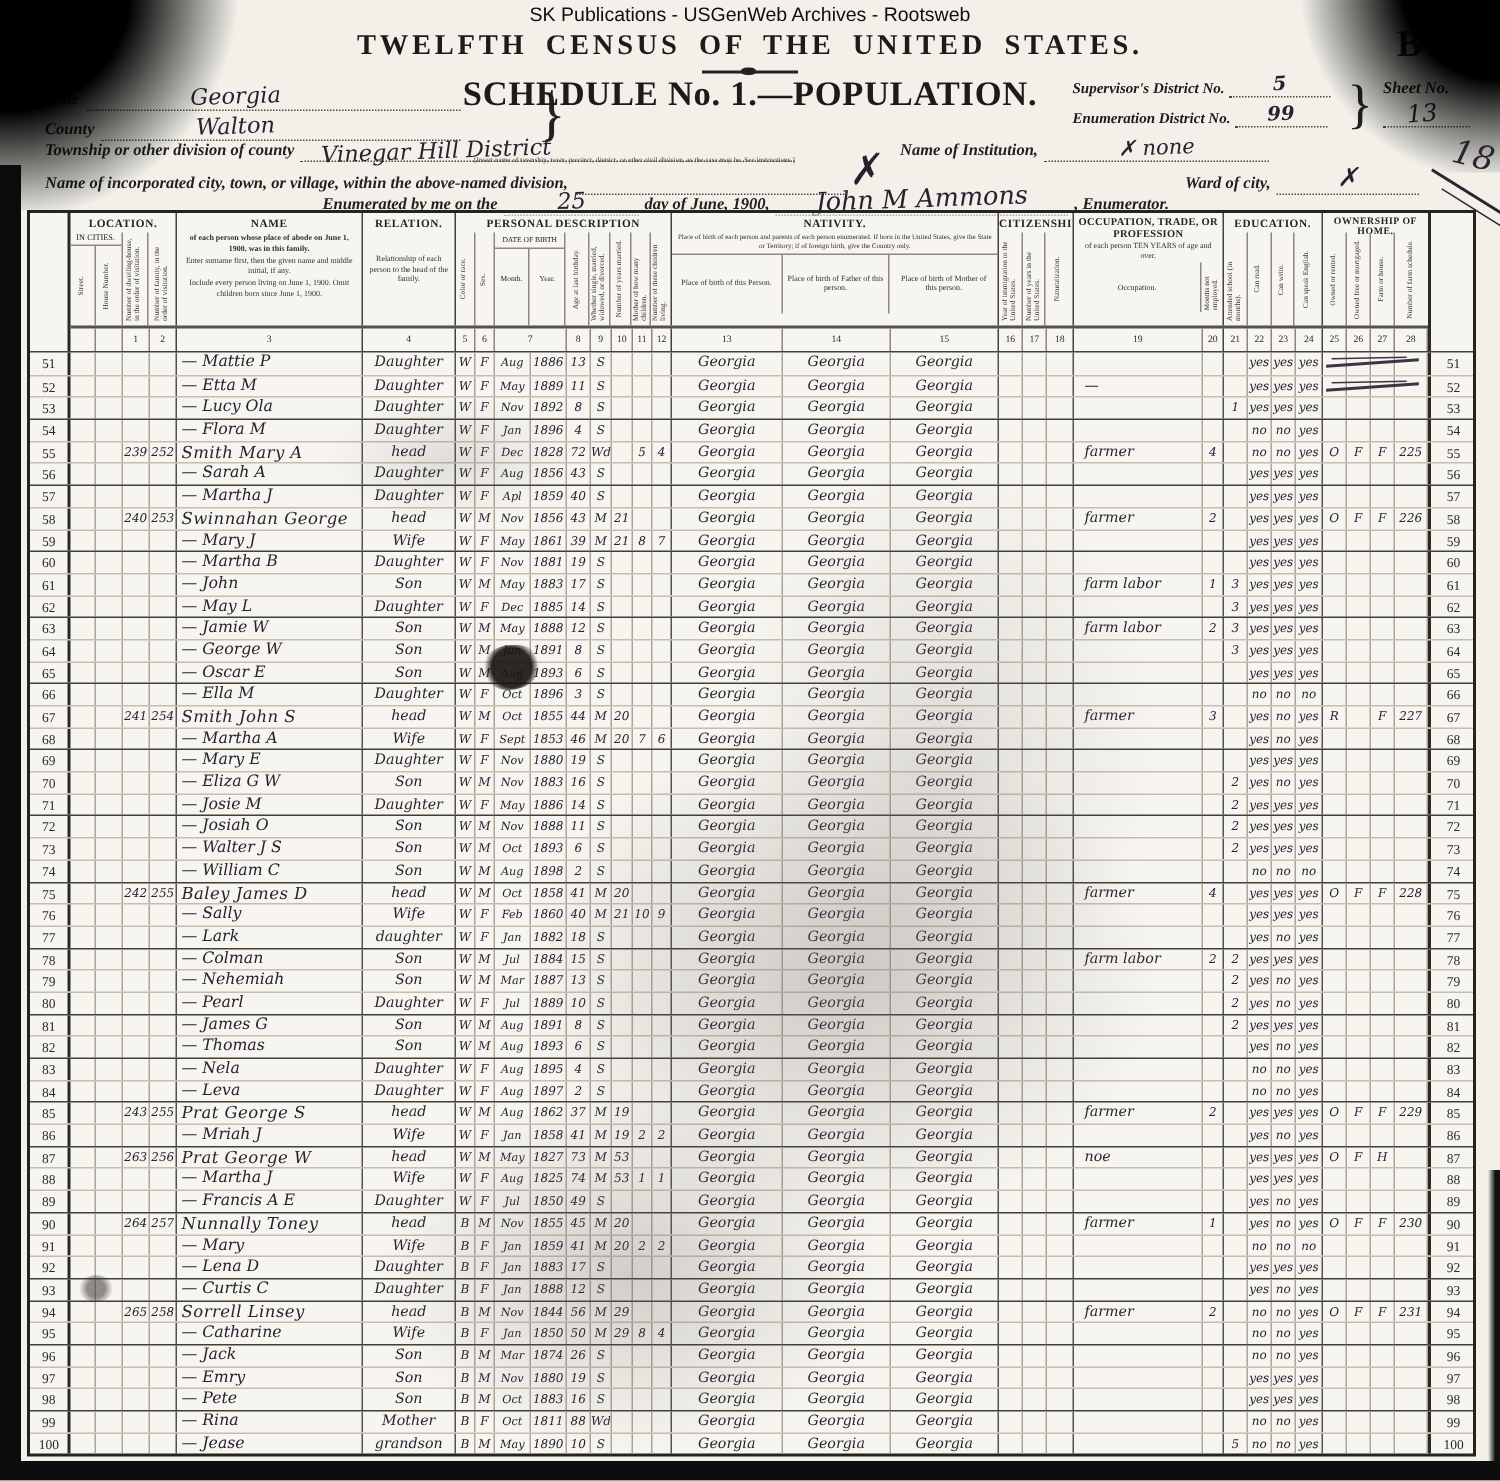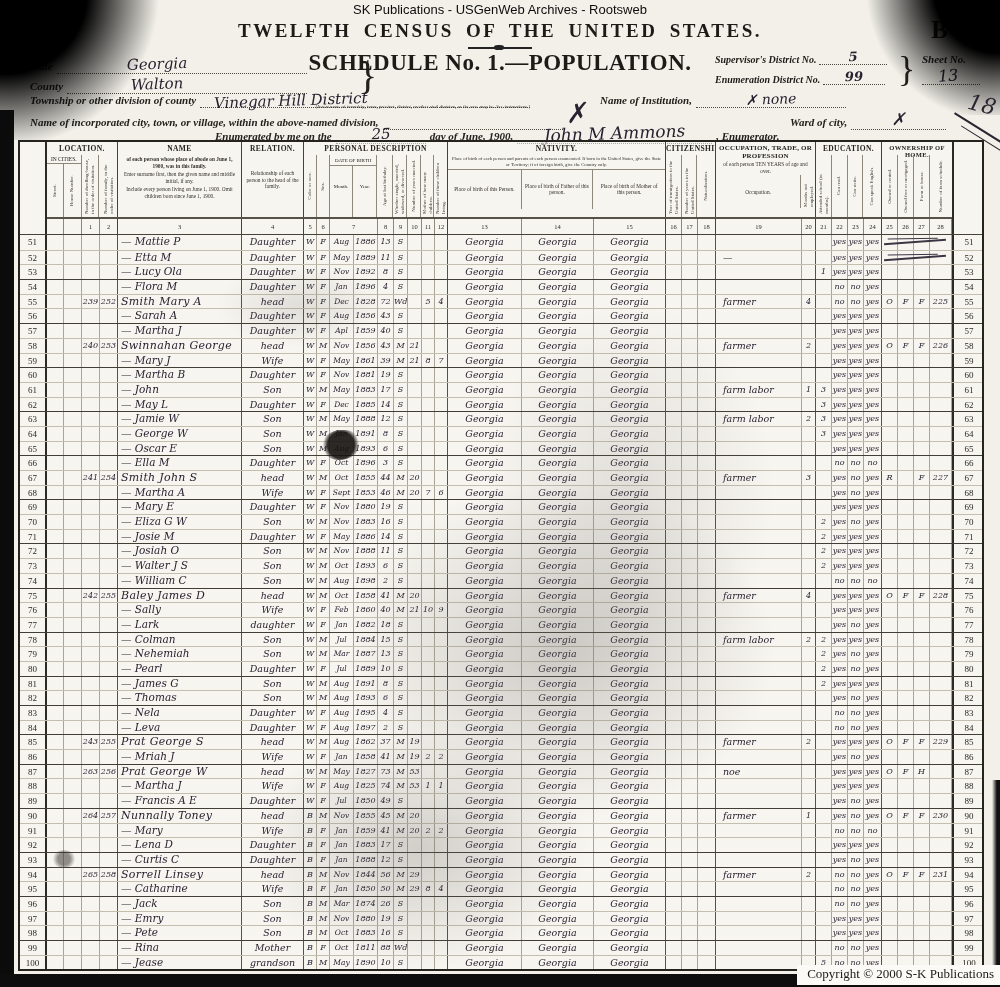--- a/index.html
+++ b/index.html
@@ -2318,14 +2318,13 @@
   <div class="blot2"></div>
   <div class="vtl"></div>
   <div class="vtr"></div>
   <div class="lbar"></div>
   <div class="rbar"></div>
   <div class="bbar"></div>
   <div class="scr18">18</div>
   <div class="slash"></div>
   <div class="slash2"></div>
 
-  <div class="footer">Copyright © 2000 S-K Publications</div>
 </div>
 
 </body></html>

